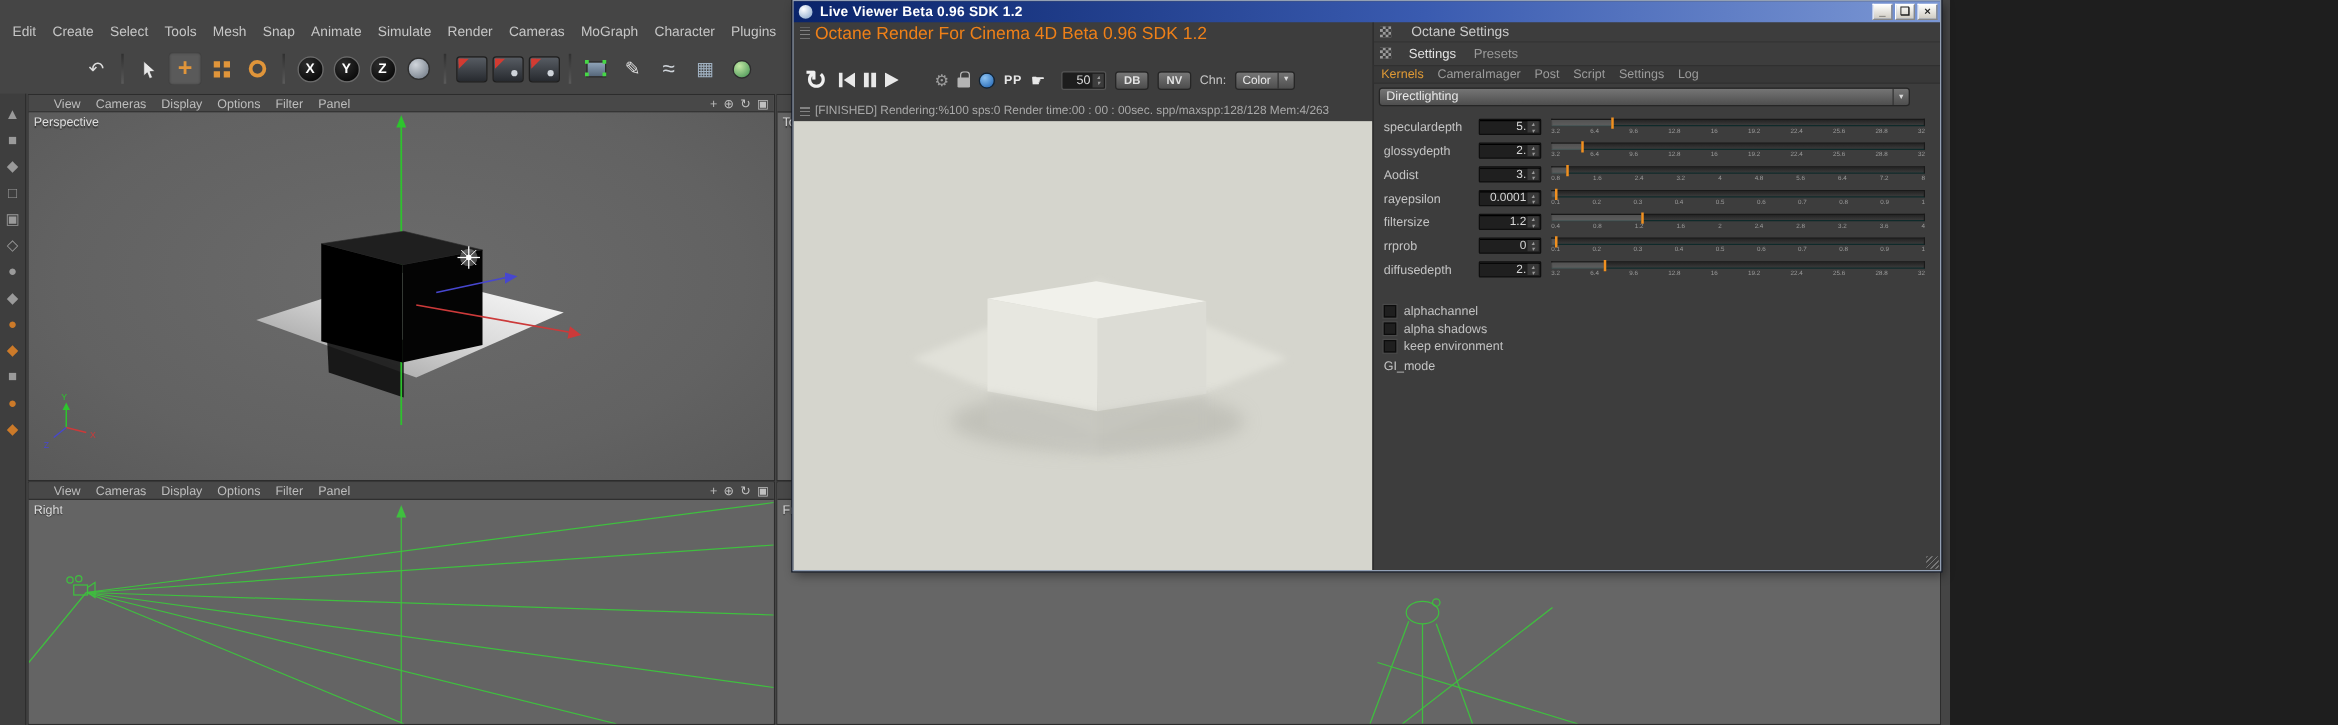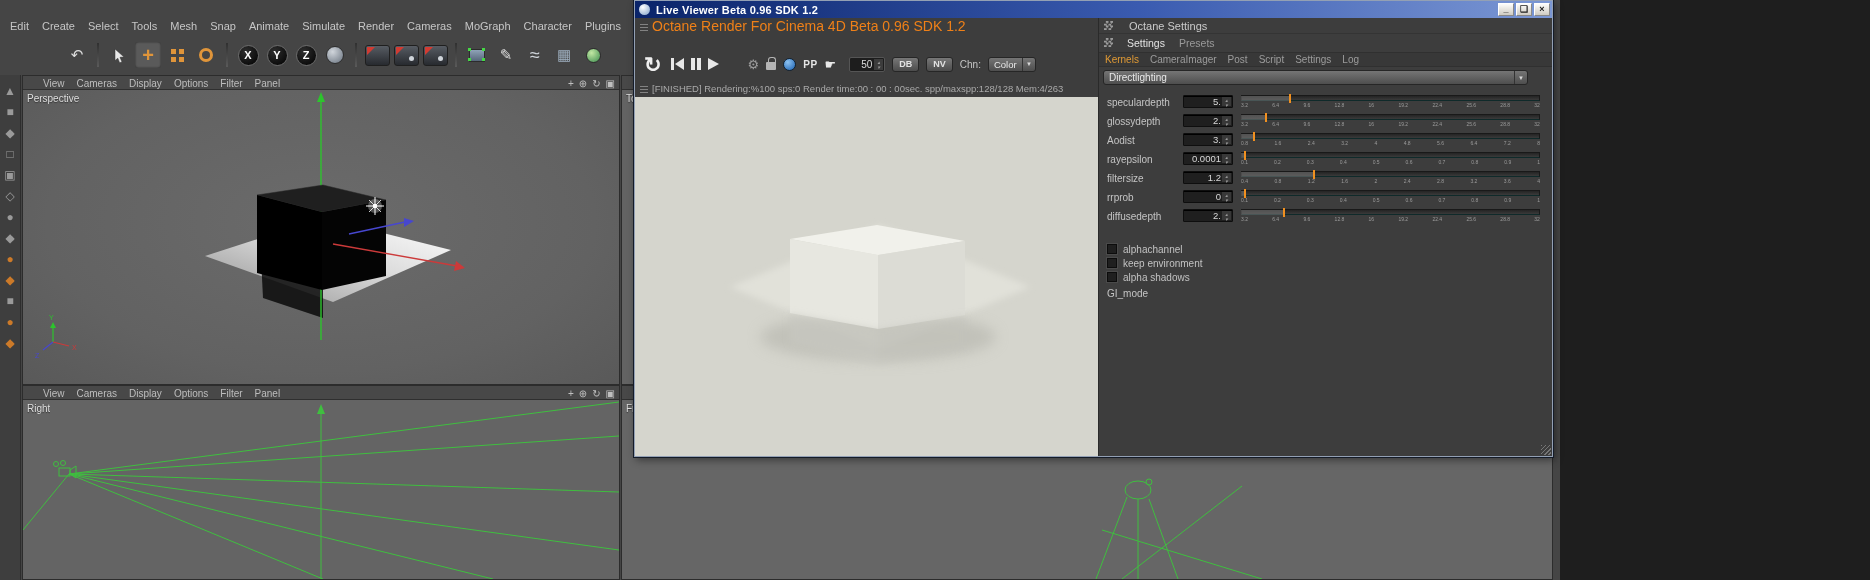--- a/index.html
+++ b/index.html
@@ -654,25 +654,25 @@
             </span>
         </div>
       </div>
       <div class="cbrows">
         <div class="cbrow">
           <span class="cbox"></span>
           <span class="cblabel">alphachannel</span>
         </div>
         <div class="cbrow">
           <span class="cbox"></span>
-          <span class="cblabel">keep environment</span>
+          <span class="cblabel">alpha shadows</span>
         </div>
         <div class="cbrow">
           <span class="cbox"></span>
-          <span class="cblabel">alpha shadows</span>
+          <span class="cblabel">keep environment</span>
         </div>
       </div>
       <div class="girow">
         <span class="gilabel">GI_mode</span>
       </div>
     </div>
   </div>
   <div class="lv-grip"></div>
 </div>
 

